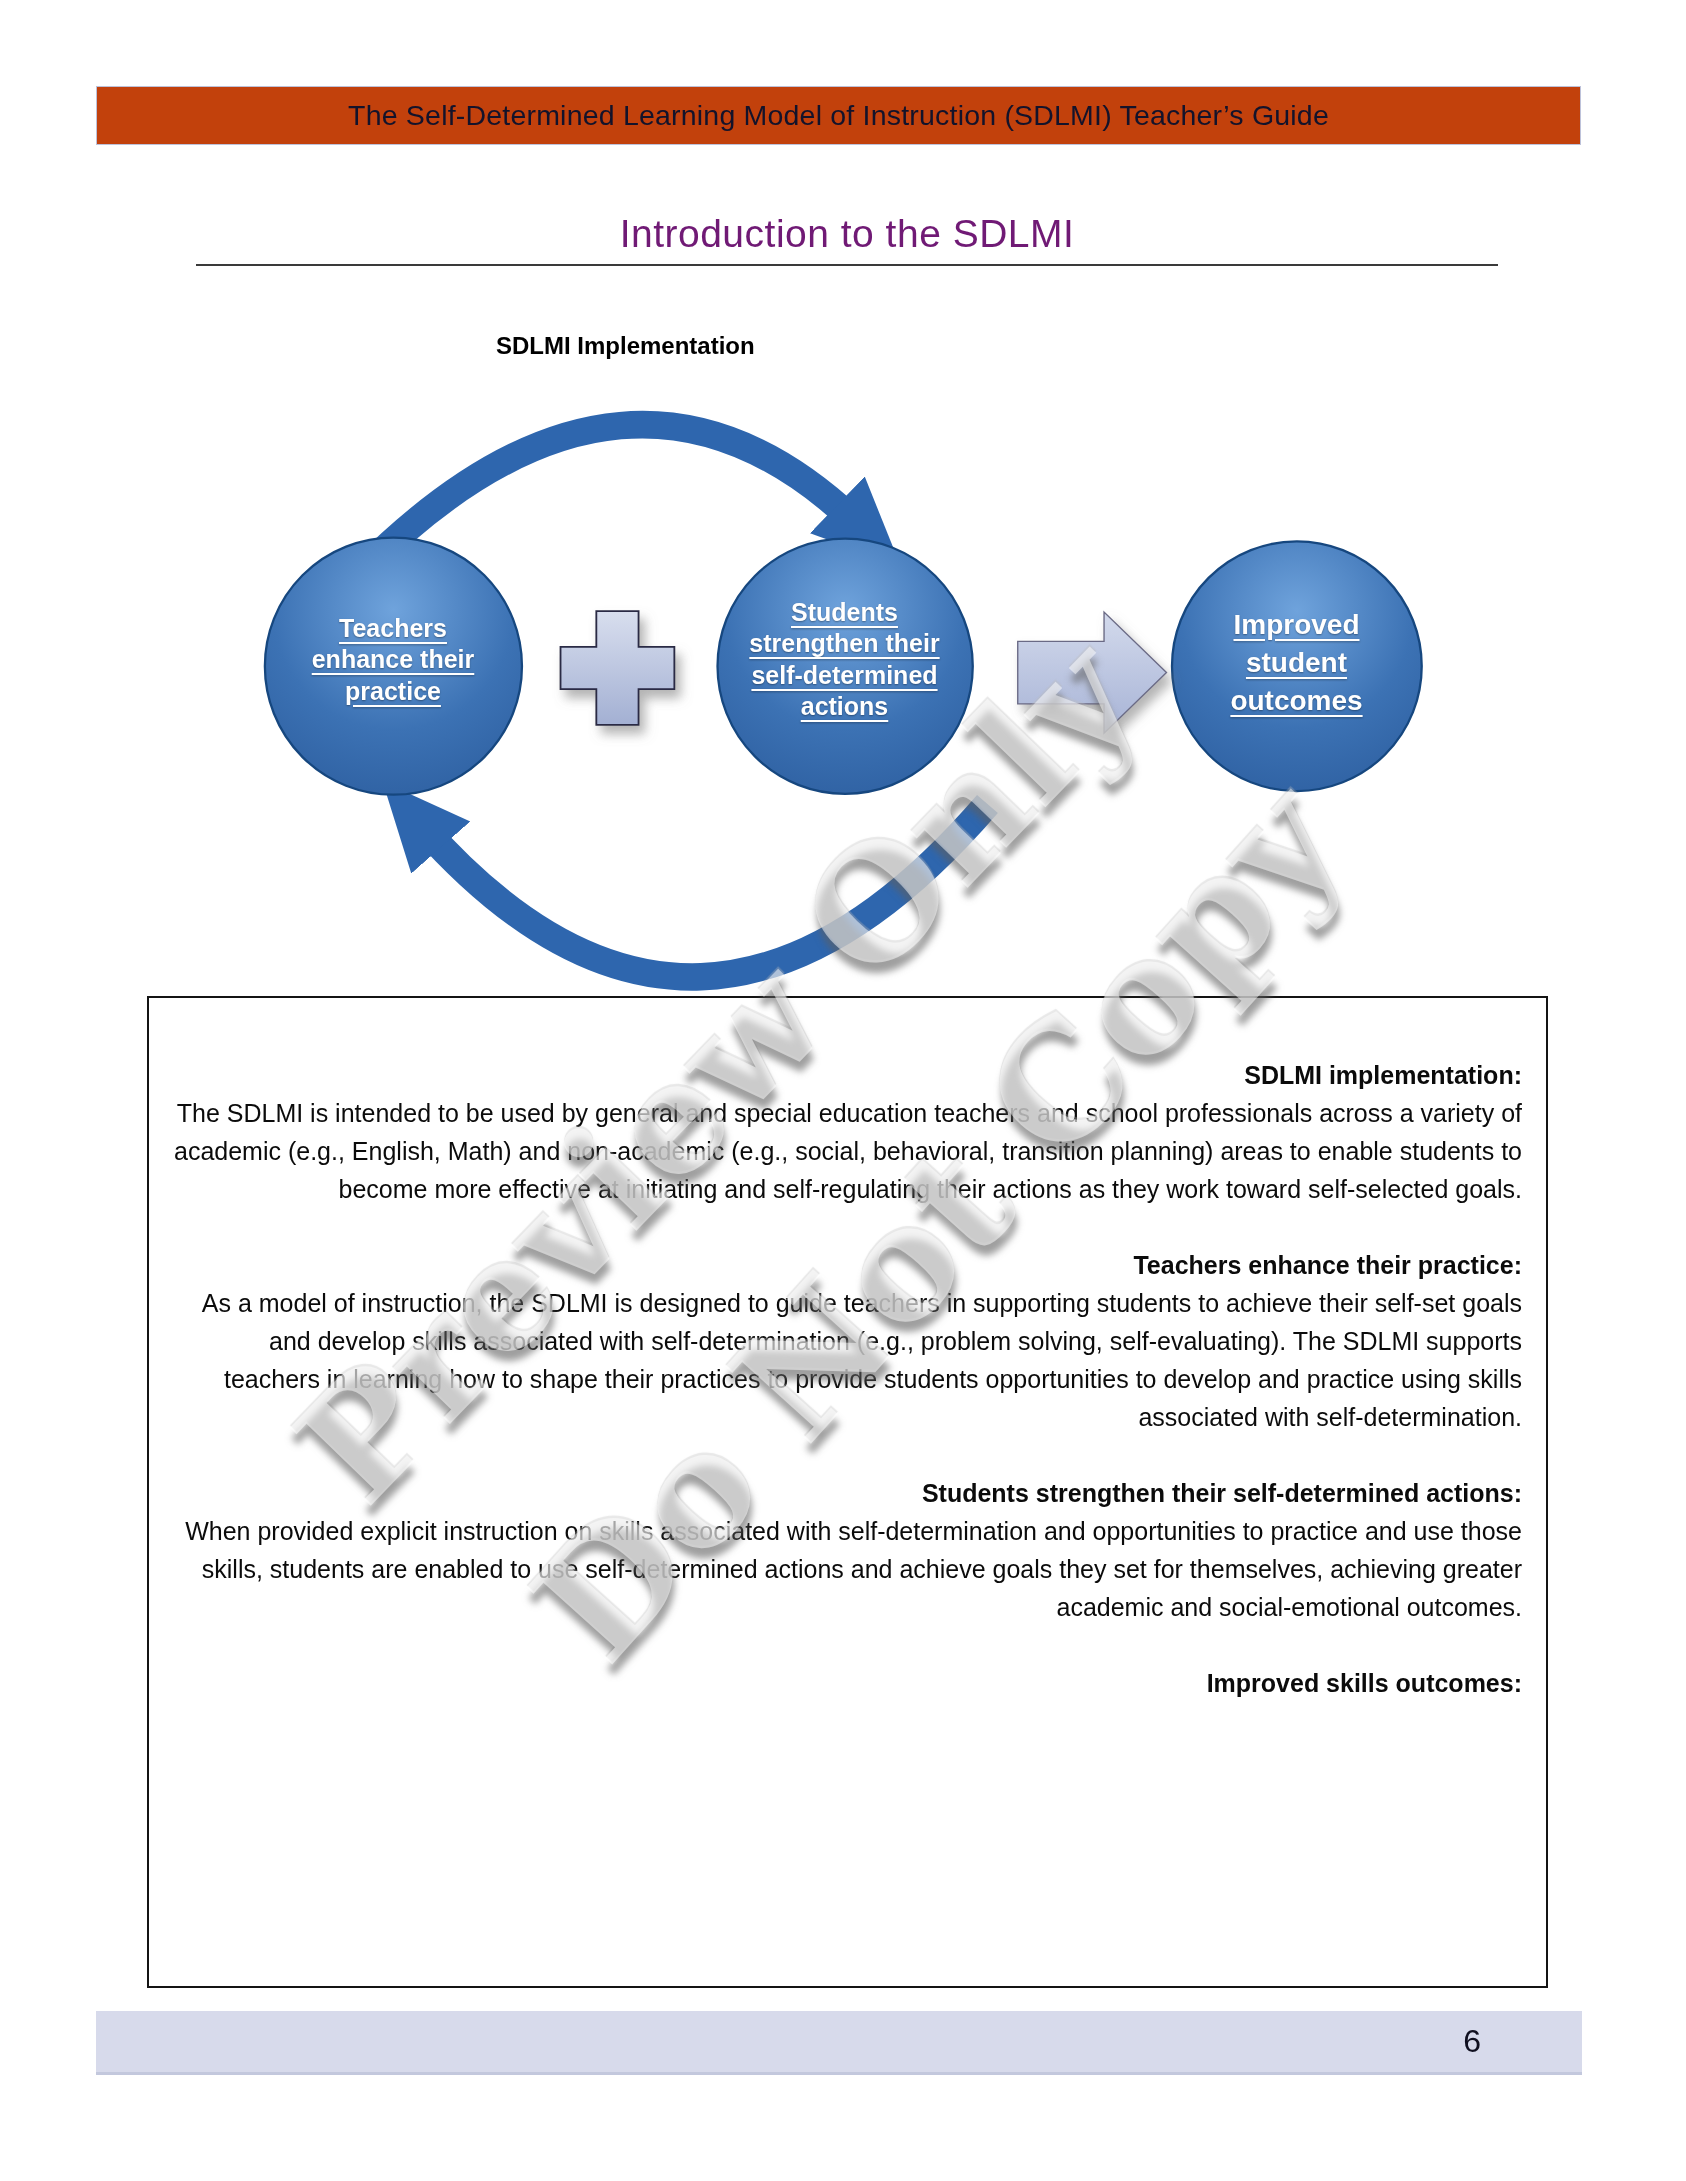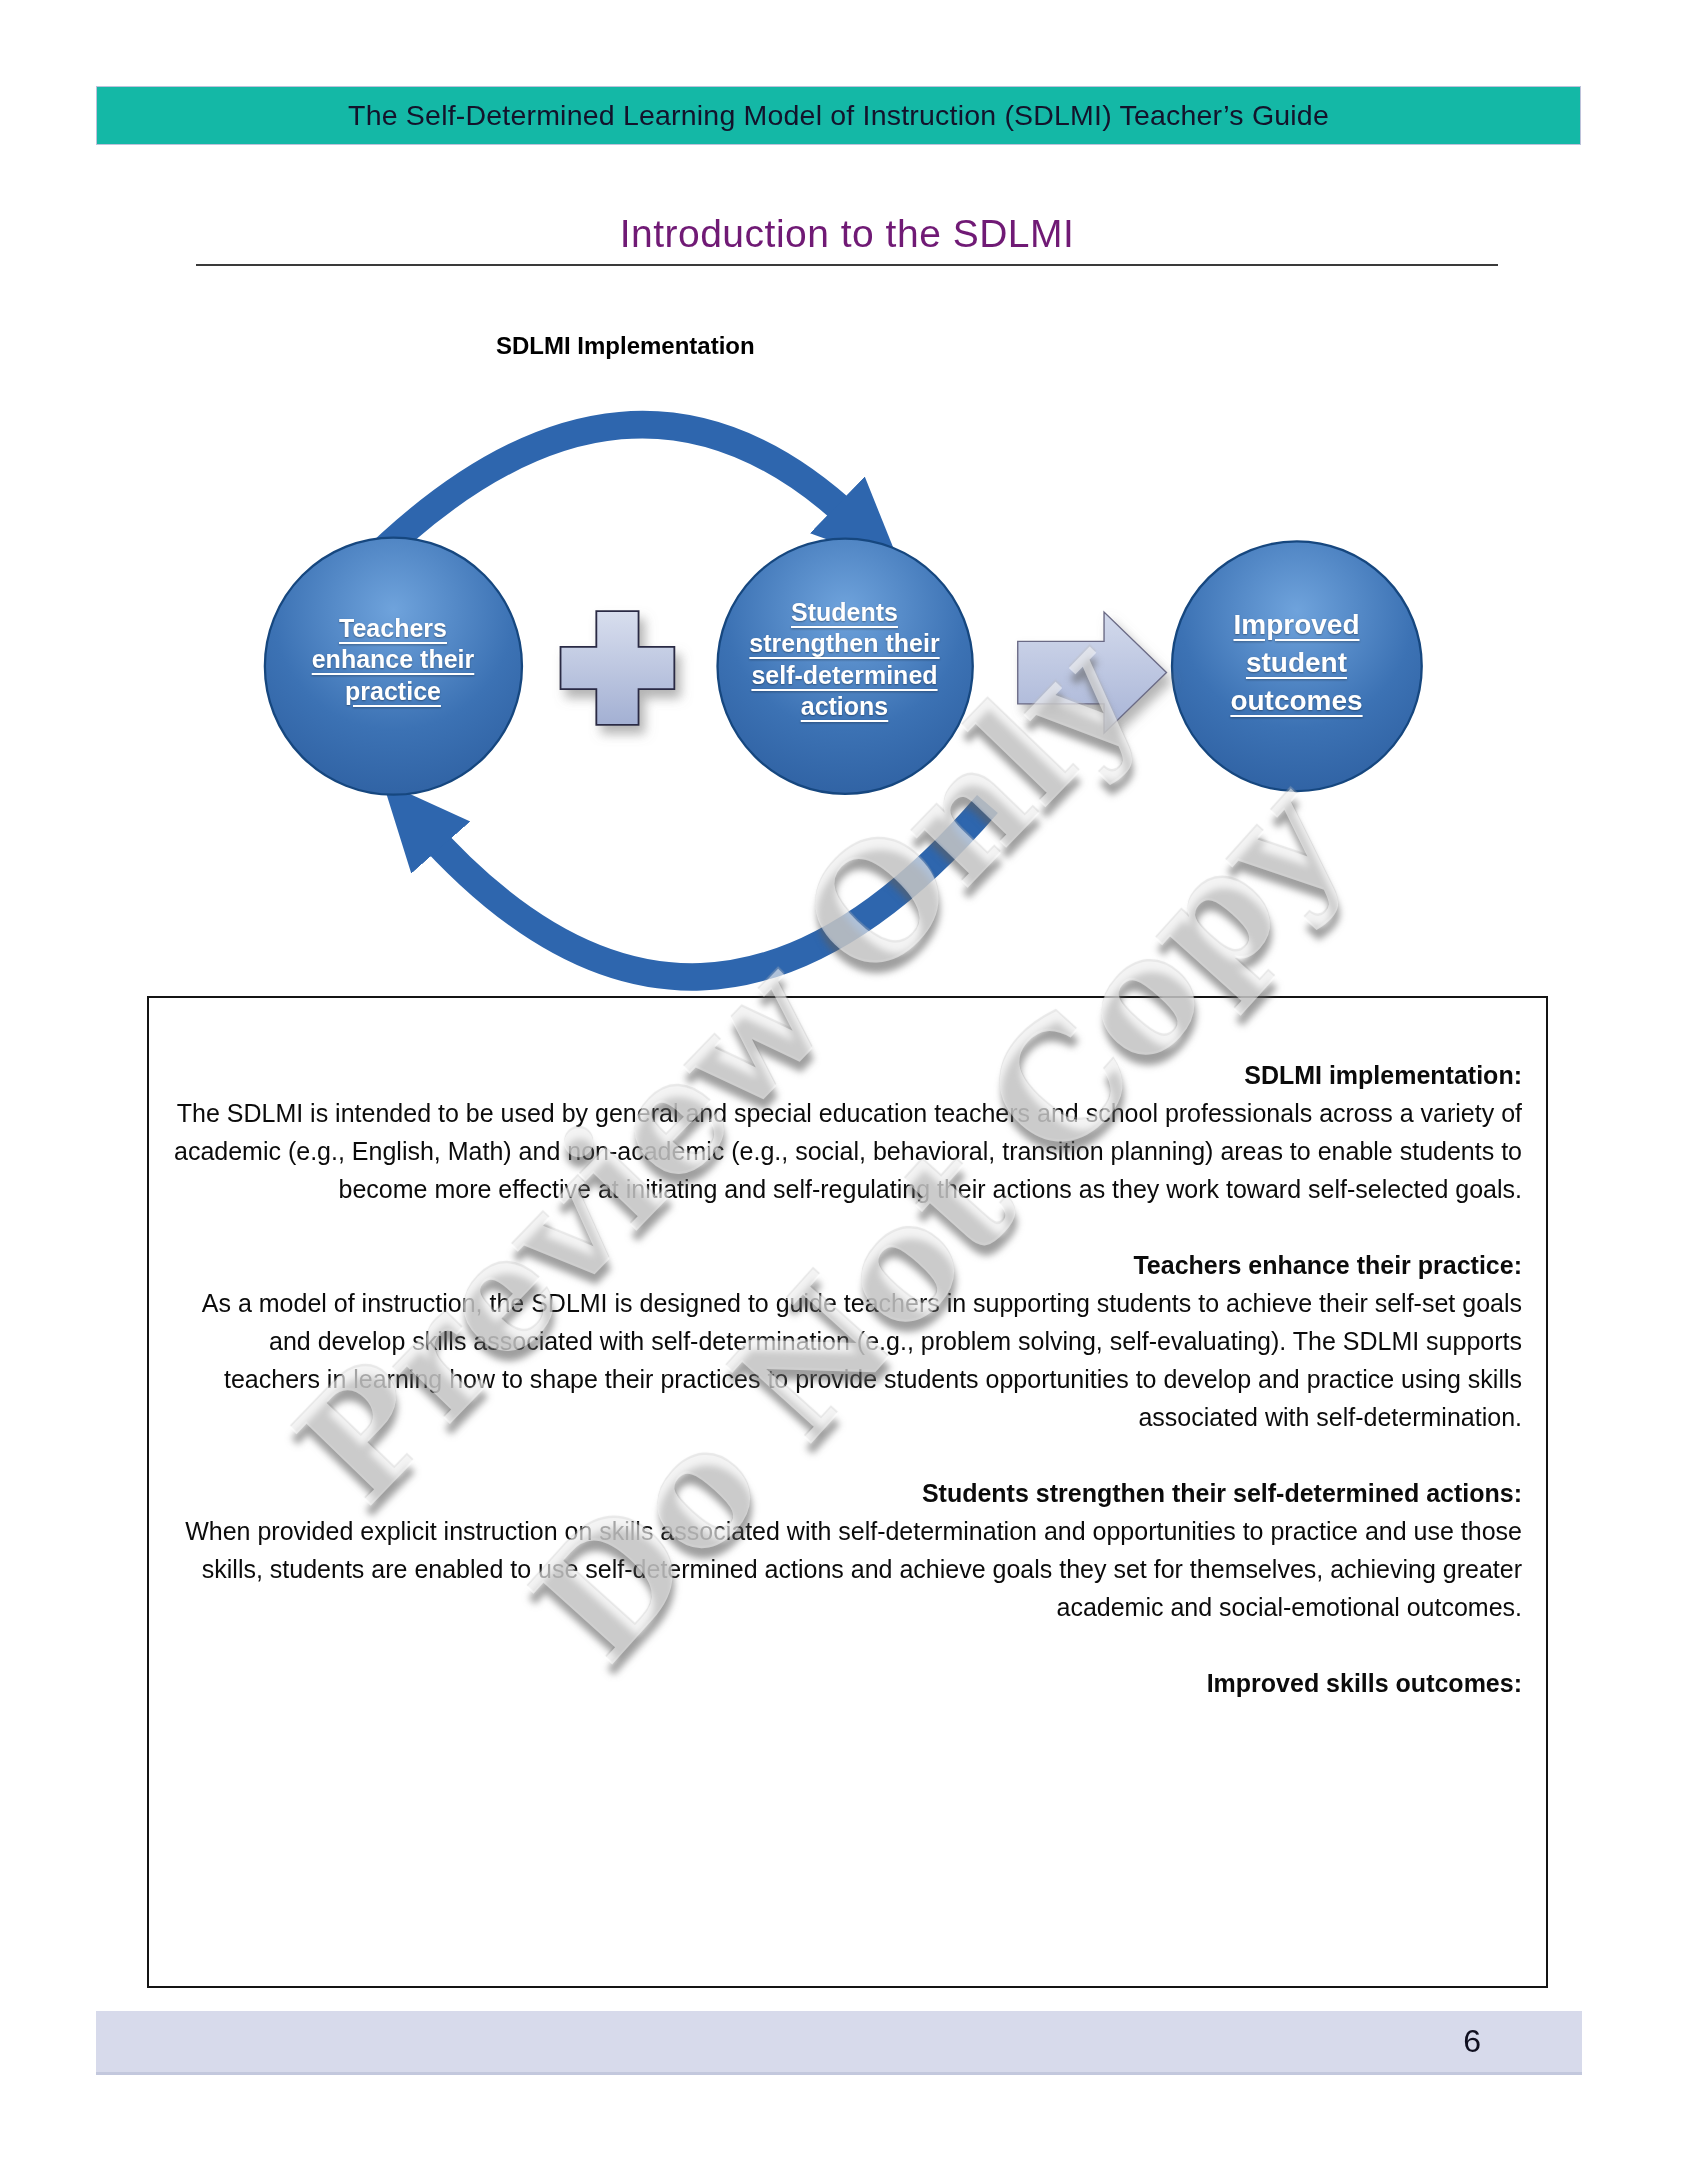--- a/index.html
+++ b/index.html
@@ -3,21 +3,21 @@
 <meta charset="utf-8">
 <style>
   html,body{margin:0;padding:0;background:#e8e8e8;}
   .page{
     position:relative;width:1686px;height:2182px;background:#ffffff;
     font-family:"Liberation Sans", sans-serif;overflow:hidden;margin:0 auto;
   }
   
   .header-bar{
     position:absolute;left:96px;top:86px;width:1485px;height:59px;
-    background:#14b8a6;border:0.9px solid #bdc2da;box-sizing:border-box;
+    background:#c2410c;border:0.9px solid #bdc2da;box-sizing:border-box;
     display:flex;align-items:center;justify-content:center;
   }
   .header-bar .title{
     font-size:28.5px;color:#13132b;letter-spacing:0.2px;
   }
   
   .page-title{
     position:absolute;left:193px;top:212px;width:1308px;text-align:center;
     font-size:39px;color:#701a75;letter-spacing:0.5px;
   }

